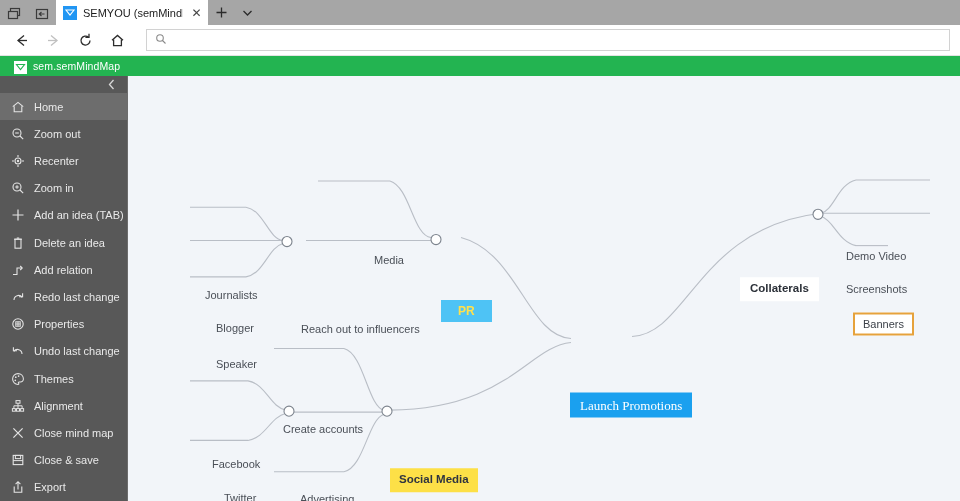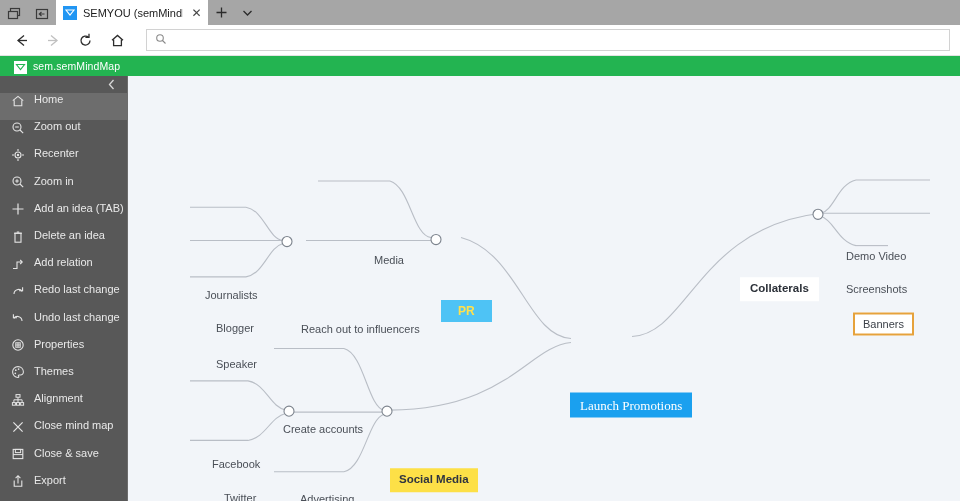--- a/index.html
+++ b/index.html
@@ -90,21 +90,21 @@
     background: #585858;
     display: flex; flex-direction: column;
     border-right: 1px solid #6d6d6d;
   }
   .sb-collapse {
     height: 22px; display: flex; align-items: center; justify-content: flex-end;
     padding-right: 10px; color: #d8d8d8;
   }
   .sb-item {
     height: 35px;
-    display: flex; align-items: flex-start; gap: 9px;
+    display: flex; align-items: center; gap: 9px;
     padding-left: 10px;
     color: #e9e9e9; font-size: 11px;
     white-space: nowrap;
   }
   .sb-item.active { background: #6d6d6d; }
   .sb-ico {
     width: 15px; height: 15px; flex: 0 0 15px;
     display: flex; align-items: center; justify-content: center;
     color: #e4e4e4;
   }
@@ -324,36 +324,36 @@
               <path d="M3 10a4.5 4.5 0 0 1 8.2-2.6" fill="none" stroke="#e4e4e4" stroke-width="1.1"></path>
               <path d="M11.6 3.2v3.6H8" fill="none" stroke="#e4e4e4" stroke-width="1.1"></path>
             </svg>
         </span>
         <span>Redo last change</span>
       </div>
 
       <div class="sb-item">
         <span class="sb-ico">
           <svg width="14" height="14" viewBox="0 0 14 14">
-              <path d="M11 10a4.5 4.5 0 0 0-8.2-2.6" fill="none" stroke="#e4e4e4" stroke-width="1.1"></path>
-              <path d="M2.4 3.2v3.6H6" fill="none" stroke="#e4e4e4" stroke-width="1.1"></path>
-            </svg>
-        </span>
-        <span>Undo last change</span>
-      </div>
-
-      <div class="sb-item">
-        <span class="sb-ico">
-          <svg width="14" height="14" viewBox="0 0 14 14">
               <circle cx="7" cy="7" r="5.2" fill="none" stroke="#e4e4e4" stroke-width="1.1"></circle>
               <rect x="4.8" y="4.8" width="4.4" height="4.4" fill="none" stroke="#e4e4e4" stroke-width="1"></rect>
               <path d="M7 4.8v4.4M4.8 7h4.4" stroke="#e4e4e4" stroke-width="1"></path>
             </svg>
         </span>
         <span>Properties</span>
+      </div>
+
+      <div class="sb-item">
+        <span class="sb-ico">
+          <svg width="14" height="14" viewBox="0 0 14 14">
+              <path d="M11 10a4.5 4.5 0 0 0-8.2-2.6" fill="none" stroke="#e4e4e4" stroke-width="1.1"></path>
+              <path d="M2.4 3.2v3.6H6" fill="none" stroke="#e4e4e4" stroke-width="1.1"></path>
+            </svg>
+        </span>
+        <span>Undo last change</span>
       </div>
 
       <div class="sb-item">
         <span class="sb-ico">
           <svg width="14" height="14" viewBox="0 0 14 14">
               <path d="M7 1.6a5.4 5.4 0 1 0 0 10.8c.9 0 1.1-.7.6-1.2-.5-.6-.2-1.3.6-1.3h1.3a2.9 2.9 0 0 0 2.9-3C12.4 3.8 10 1.6 7 1.6z" fill="none" stroke="#e4e4e4" stroke-width="1.05"></path>
               <circle cx="4.8" cy="5.2" r=".85" fill="#e4e4e4"></circle>
               <circle cx="7.6" cy="4.1" r=".85" fill="#e4e4e4"></circle>
               <circle cx="4.3" cy="8.3" r=".85" fill="#e4e4e4"></circle>
             </svg>

